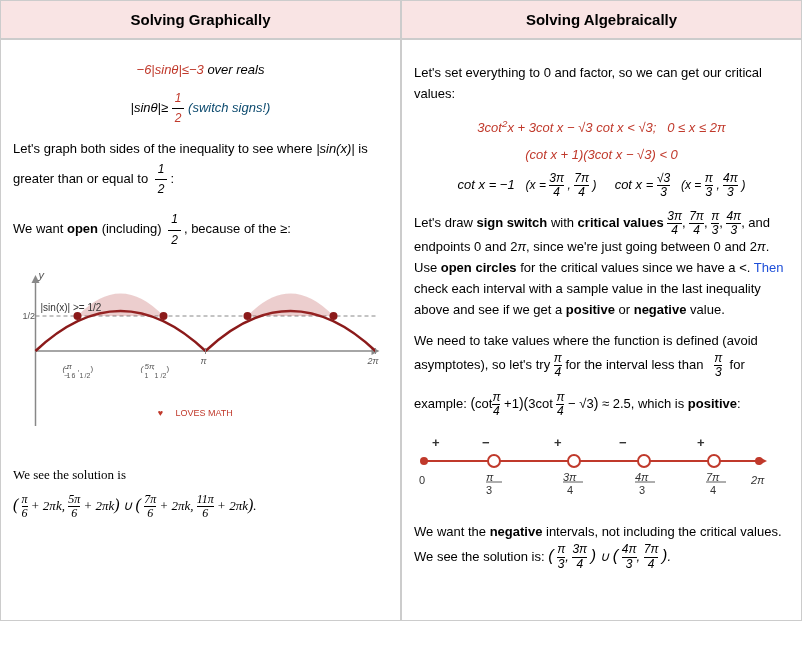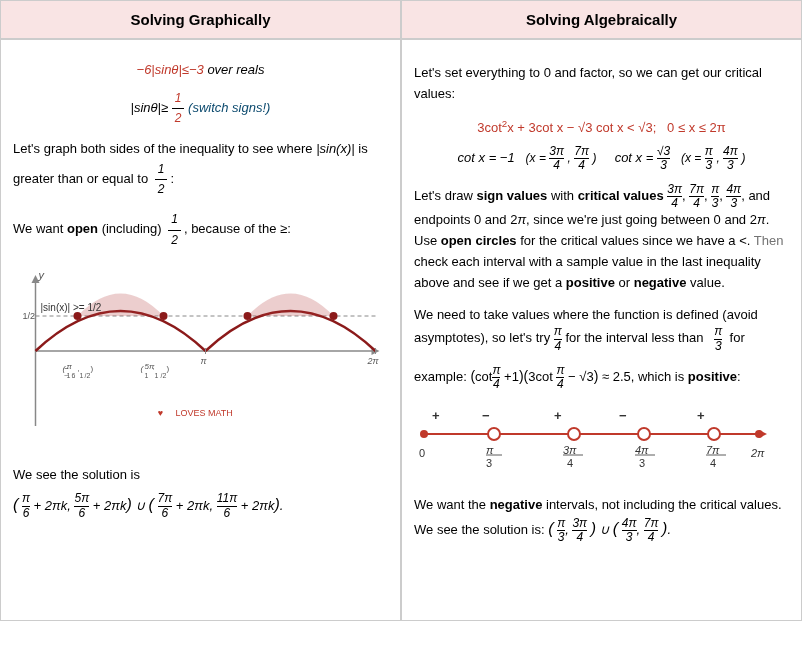--- a/index.html
+++ b/index.html
@@ -72,20 +72,21 @@
     }
     
     svg.graph-svg {
       width: 100%;
       height: 100%;
     }
     
     .solution-box {
       margin-top: 24px;
       font-size: 13px;
+      font-family: Liberation Serif, serif;
     }
     
     .sign-chart-area {
       margin: 8px 0;
     }
     
     sup { font-size: 0.75em; vertical-align: super; }
     
     .frac-inline {
       display: inline-block;
@@ -218,49 +219,52 @@
 
     </div>
 
     <div class="right-col">
 
       <div class="text-block">
         Let's set everything to 0 and factor, so we can get our critical values:
       </div>
 
       <div style="text-align:center; margin: 6px 0;">
-        <span style="color:#c0392b; ">3cot<sup>2</sup>x + 3cot x − √3 cot x &lt; √3; &nbsp; 0 ≤ x ≤ 2π</span>
+        <span style="color:#c0392b; font-style:italic;">3cot<sup>2</sup>x + 3cot x − √3 cot x &lt; √3; &nbsp; 0 ≤ x ≤ 2π</span>
+      </div>
+      <div style="text-align:center; margin: 4px 0;">
+        <span style="color:#c0392b; font-style:italic;">(cot x + 1)(3cot x − √3) &lt; 0</span>
       </div>
       <div style="text-align:center; margin: 6px 0; font-style:italic;">
         <span style="color:#000;">cot x = −1 &nbsp;</span>
         <span style="color:#000; font-size:12px;">(x = </span>
         <span class="frac-inline"><span class="fn">3π</span><span class="fd">4</span></span>
         <span style="color:#000; font-size:12px;">, </span>
         <span class="frac-inline"><span class="fn">7π</span><span class="fd">4</span></span>
         <span style="color:#000; font-size:12px;">)</span>
         &nbsp;&nbsp;&nbsp;
         <span style="color:#000;">cot x = </span>
         <span class="frac-inline"><span class="fn">√3</span><span class="fd">3</span></span>
         &nbsp;
         <span style="color:#000; font-size:12px;">(x = </span>
         <span class="frac-inline"><span class="fn">π</span><span class="fd">3</span></span>
         <span style="color:#000; font-size:12px;">, </span>
         <span class="frac-inline"><span class="fn">4π</span><span class="fd">3</span></span>
         <span style="color:#000; font-size:12px;">)</span>
       </div>
 
       <div class="text-block">
-        Let's draw <span class="bold">sign values</span> with <span class="bold">critical values</span> 
+        Let's draw <span class="bold">sign switch</span> with <span class="bold">critical values</span> 
         <span class="frac-inline" style="font-style:italic;"><span class="fn">3π</span><span class="fd">4</span></span>,
         <span class="frac-inline" style="font-style:italic;"><span class="fn">7π</span><span class="fd">4</span></span>,
         <span class="frac-inline" style="font-style:italic;"><span class="fn">π</span><span class="fd">3</span></span>,
         <span class="frac-inline" style="font-style:italic;"><span class="fn">4π</span><span class="fd">3</span></span>, and
         endpoints 0 and 2<span style="font-style:italic;">π</span>, since we're just going between 0 and 2<span style="font-style:italic;">π</span>.
         Use <span class="bold">open circles</span> for the critical values since we have a &lt;. 
-        <span style="color:#737373;">Then</span>
+        <span style="color:#1d4ed8;">Then</span>
         check each interval with a sample value in the last inequality above and see if we get a <span class="bold">positive</span> or <span class="bold">negative</span> value.
       </div>
 
       <div class="text-block">
         We need to take values where the function is defined (avoid asymptotes), so let's try 
         <span class="frac-inline" style="font-style:italic;"><span class="fn">π</span><span class="fd">4</span></span>
         for the interval less than &nbsp;
         <span class="frac-inline" style="font-style:italic;"><span class="fn">π</span><span class="fd">3</span></span>
         &nbsp;for
       </div>

